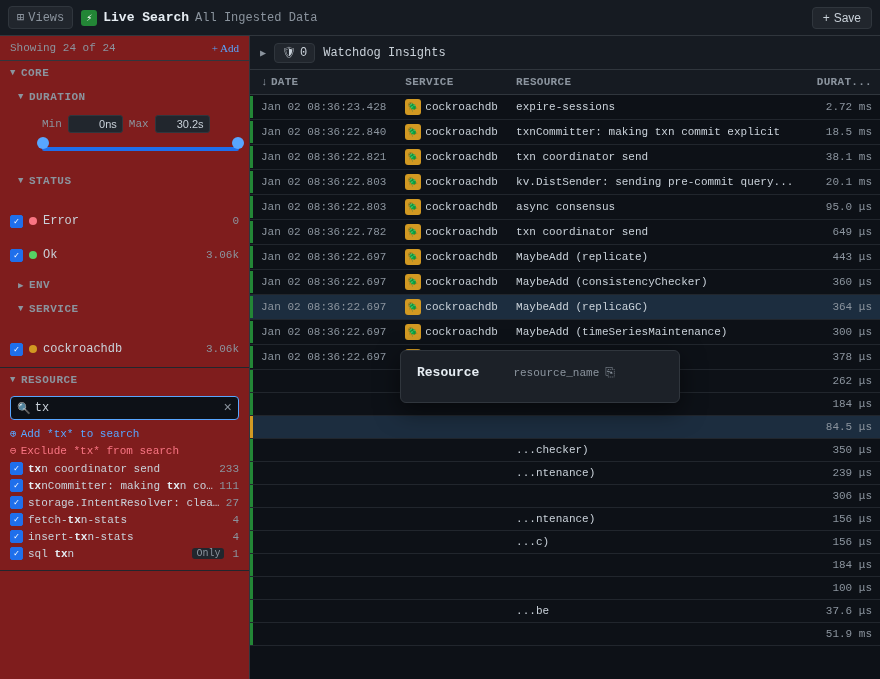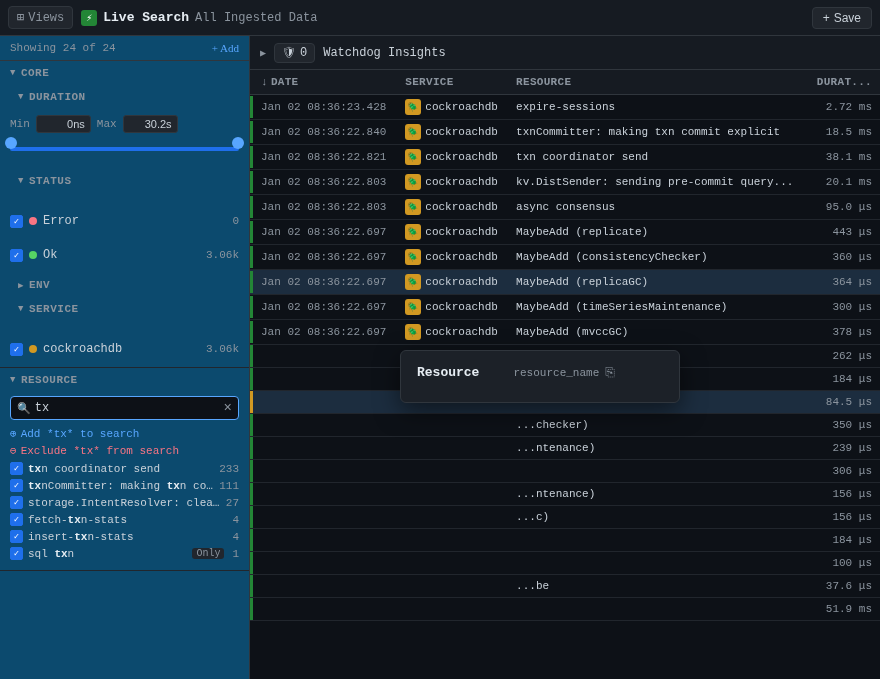--- a/index.html
+++ b/index.html
@@ -79,21 +79,21 @@
     
     .main-layout {
       display: flex;
       height: calc(679px - 36px);
     }
 
     
     .sidebar {
       width: 250px;
       min-width: 250px;
-      background: #0c4a6e;
+      background: #7f1d1d;
       border-right: 1px solid #30363d;
       overflow-y: auto;
       overflow-x: hidden;
     }
 
     .sidebar-header {
       display: flex;
       align-items: center;
       justify-content: space-between;
       padding: 6px 10px;
@@ -126,21 +126,21 @@
       color: #8b949e;
       font-size: 11px;
       font-weight: 600;
       text-transform: uppercase;
       letter-spacing: 0.5px;
       cursor: pointer;
       user-select: none;
     }
     .chevron { font-size: 9px; color: #8b949e; }
 
-    .duration-section { padding: 6px 10px 10px; }
+    .duration-section { padding: 6px 10px 10px; margin-left: 32px; }
     .duration-row {
       display: flex;
       align-items: center;
       gap: 6px;
       margin-bottom: 6px;
     }
     .duration-label { color: #8b949e; font-size: 11px; }
     .duration-input {
       background: #21262d;
       border: 1px solid #30363d;
@@ -685,20 +685,34 @@
                   <span>cockroachdb</span>
                 </span>
     </td>
     <td>async consensus</td>
     <td class="duration-val">95.0 μs</td>
   </tr>
             <tr>
     <td class="row-indicator-cell">
       <div class="indicator-bar" style="background:#238636;min-height:22px;"></div>
     </td>
+    <td style="color:#8b949e;font-size:11px;">Jan 02 08:36:22.782</td>
+    <td>
+      <span class="service-badge">
+                  <span class="service-icon">🪲</span>
+                  <span>cockroachdb</span>
+                </span>
+    </td>
+    <td>txn coordinator send</td>
+    <td class="duration-val">649 μs</td>
+  </tr>
+            <tr>
+    <td class="row-indicator-cell">
+      <div class="indicator-bar" style="background:#238636;min-height:22px;"></div>
+    </td>
     <td style="color:#8b949e;font-size:11px;">Jan 02 08:36:22.697</td>
     <td>
       <span class="service-badge">
                   <span class="service-icon">🪲</span>
                   <span>cockroachdb</span>
                 </span>
     </td>
     <td>MaybeAdd (replicate)</td>
     <td class="duration-val">443 μs</td>
   </tr>

